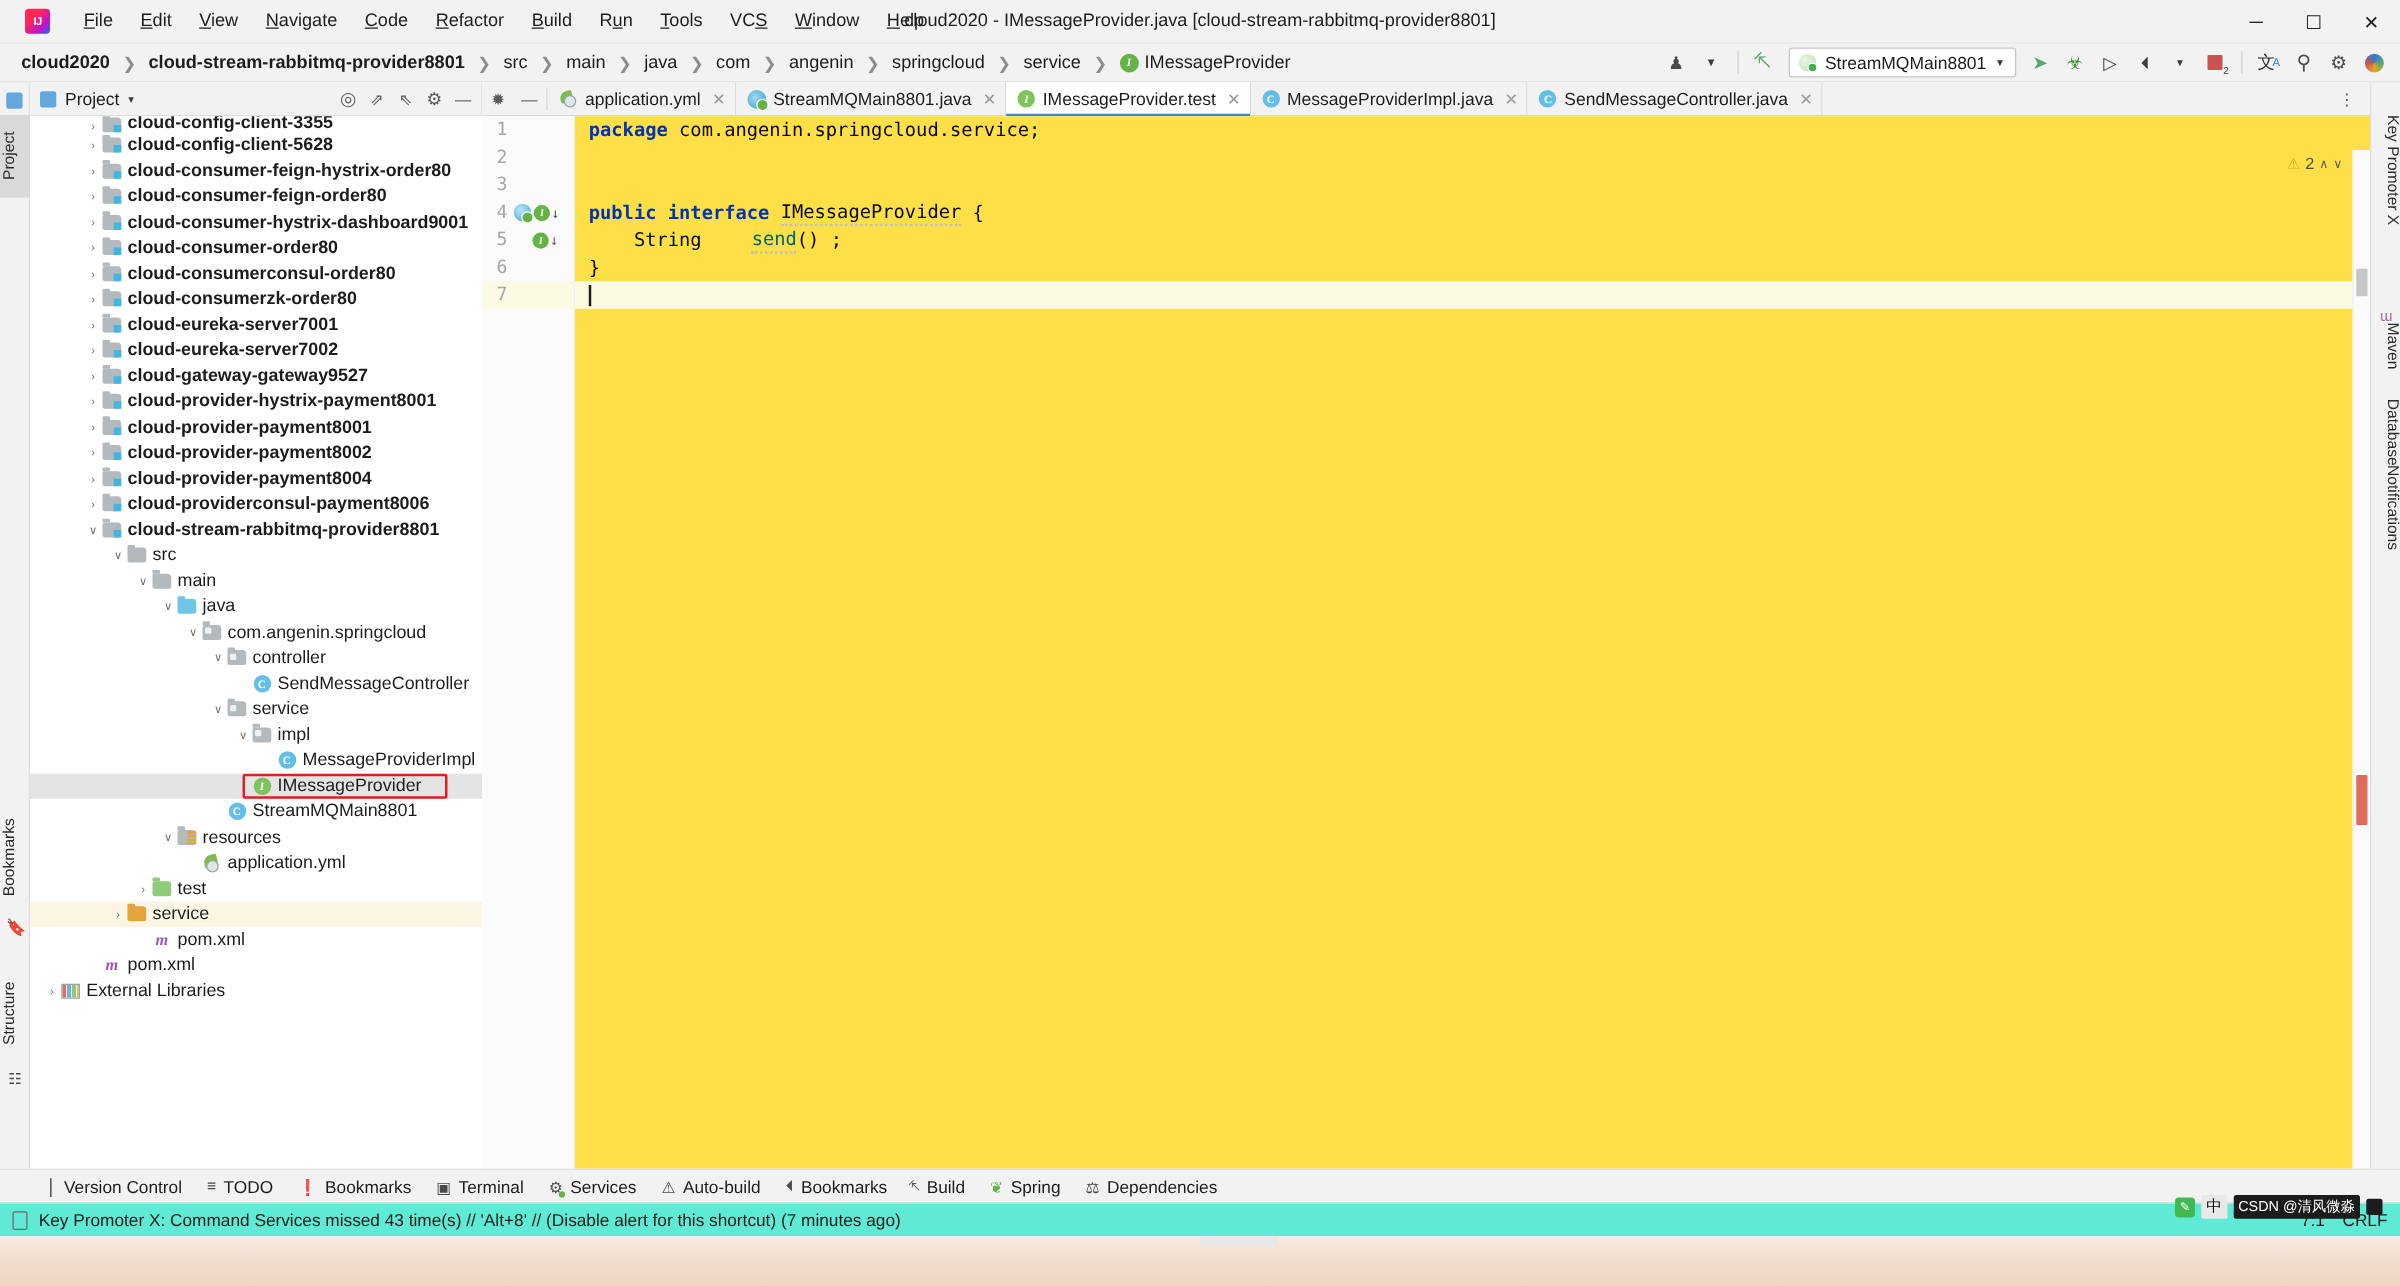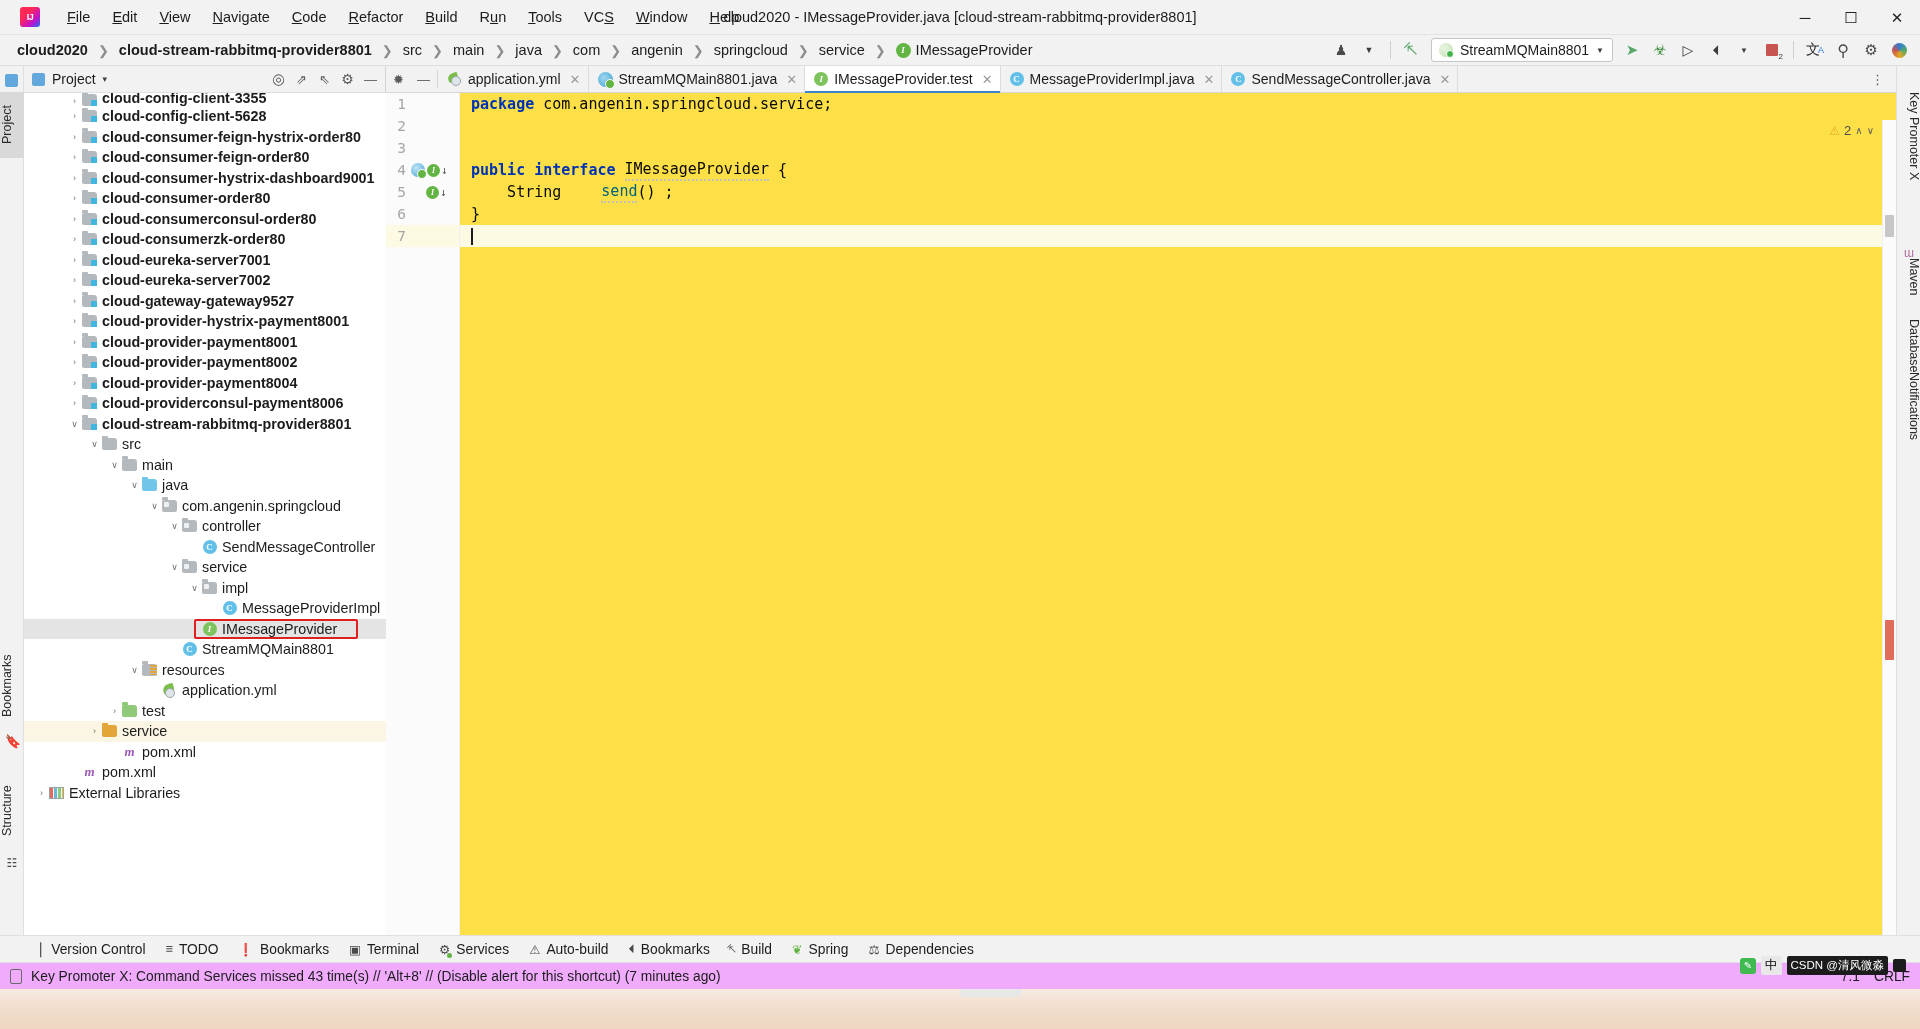--- a/index.html
+++ b/index.html
@@ -309,21 +309,21 @@
   }
   .btw {
     display:flex; align-items:center; gap:6px; padding:2px 9px; font-size:13.8px;
     color:#1c1c1c; white-space:nowrap;
   }
   .btw .gi { font-size:12.5px; color:#4a4a4a; display:flex; align-items:center; }
 
   
   .statusbar {
     position:absolute; left:0; top:962px; width:1920px; height:27px;
-    background:#f0abfc; border-top:1px solid #e0e0e0;
+    background:#5eead4; border-top:1px solid #e0e0e0;
     display:flex; align-items:center; padding-left:10px; font-size:13.8px; color:#1c1c1c;
   }
   .status-msg { display:flex; align-items:center; gap:9px; }
   .msg-ico {
     width:12px; height:15px; border:1.5px solid #6a6a6a; border-radius:2px;
   }
   .status-right { margin-left:auto; display:flex; align-items:center; gap:14px; padding-right:10px; }
   .ime-chip {
     display:flex; align-items:center; gap:3px; background:#e8e8e8;
     border-radius:2px; padding:1px 4px; font-size:12.5px;

